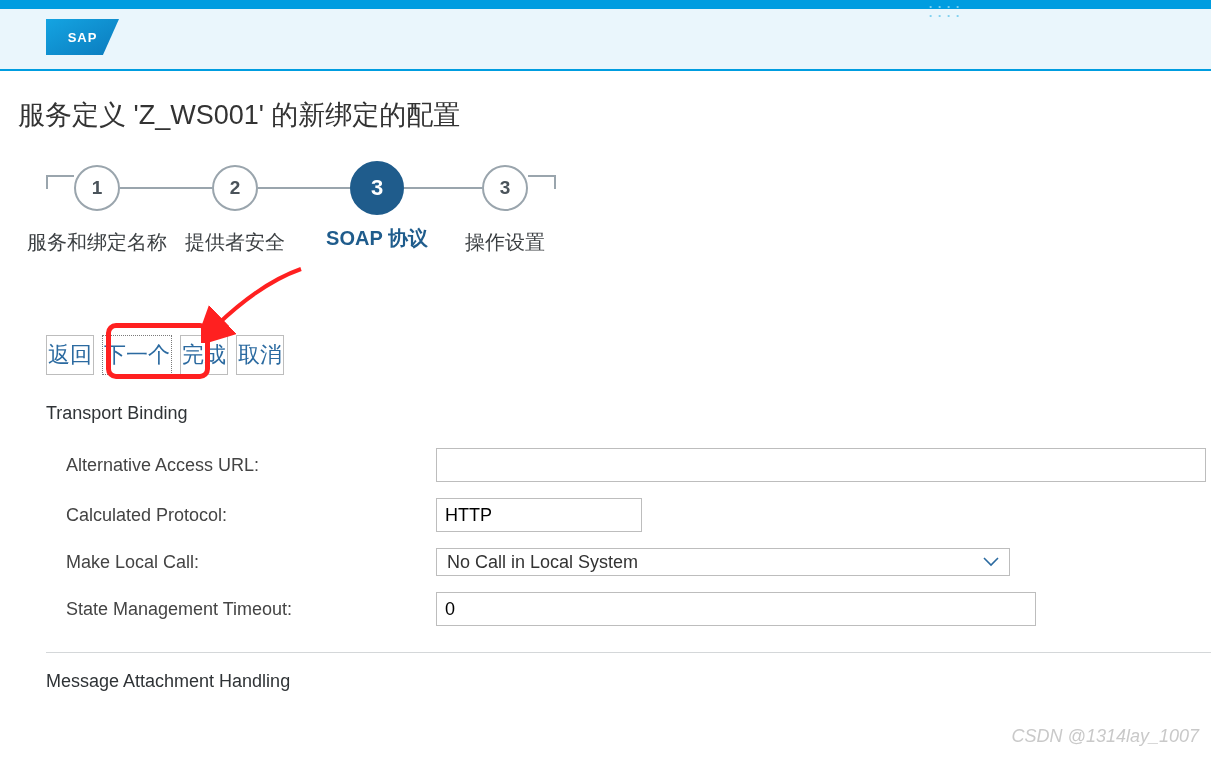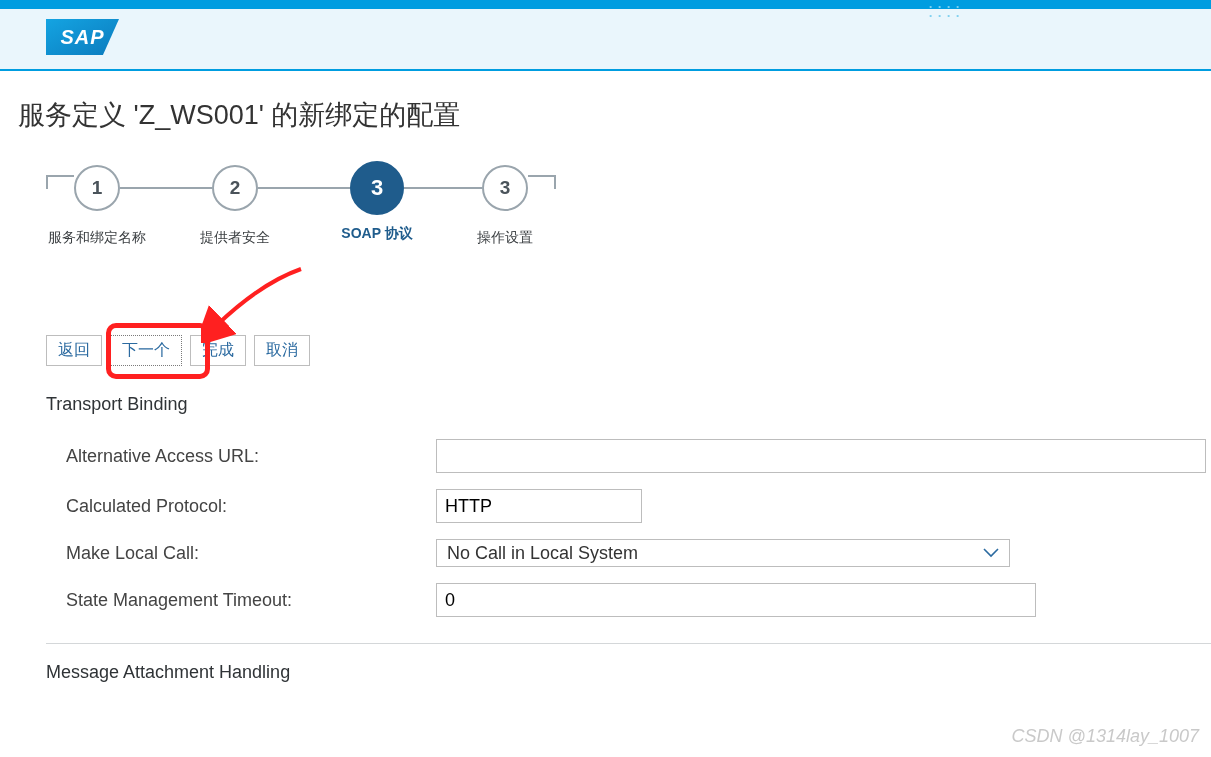--- a/index.html
+++ b/index.html
@@ -23,21 +23,21 @@
       padding: 10px 20px 14px 46px;
       display:flex;
       align-items:center;
     }
     .sap-logo {
       width: 73px; height: 36px;
       background: linear-gradient(152deg, #14a4e2 0%, #0b7bbd 100%);
       position: relative;
       clip-path: polygon(0 0, 100% 0, 78% 100%, 0 100%);
       display:flex; align-items:center; justify-content:center;
-      color:#fff; font-weight:800; font-style:italic; font-size:20px; letter-spacing:1px;
+      color:#fff; font-weight:800; font-size:13px; letter-spacing:1px;
     }
     .header-title {
       flex:1;
       text-align: center;
       padding-left: 170px;
       color: #3d6b94;
       font-size: 23px;
       font-weight: 400;
     }
     .page-title {
@@ -60,37 +60,37 @@
       display:flex; flex-direction:column; align-items:center;
       position:relative;
     }
     .wz-circle {
       width:46px; height:46px; border-radius:50%;
       border:2px solid #9aa5ad; color:#4a535a; font-size:19px; font-weight:600;
       display:flex; align-items:center; justify-content:center;
       background:#fff;
     }
     .wz-label {
-      position:absolute; top:64px; white-space:nowrap; font-size:14px; color:#3b3f42;
+      position:absolute; top:64px; white-space:nowrap; font-size:20px; color:#3b3f42;
     }
     .wz-step.active .wz-circle {
       background:#1f5c8c; border-color:#1f5c8c; color:#fff; width:54px; height:54px; font-size:22px;
     }
     .wz-step.active .wz-label { color:#1f5c8c; font-weight:700; }
     .buttons-row {
       margin: 120px 0 0 46px;
       display:flex; gap:8px;
       position:relative;
     }
     .btn {
       border:1px solid #bdbdbd;
       background:#fff;
       color:#2b6aa0;
-      font-size:16px;
-      padding:4px 11px;
+      font-size:22px;
+      padding:4px 1px;
       cursor:pointer;
       font-family:inherit;
     }
     .highlight-box {
       position:absolute;
       border:5px solid #ff2020;
       border-radius:10px;
       left:60px; top:-12px;
       width:104px; height:56px;
       pointer-events:none;

